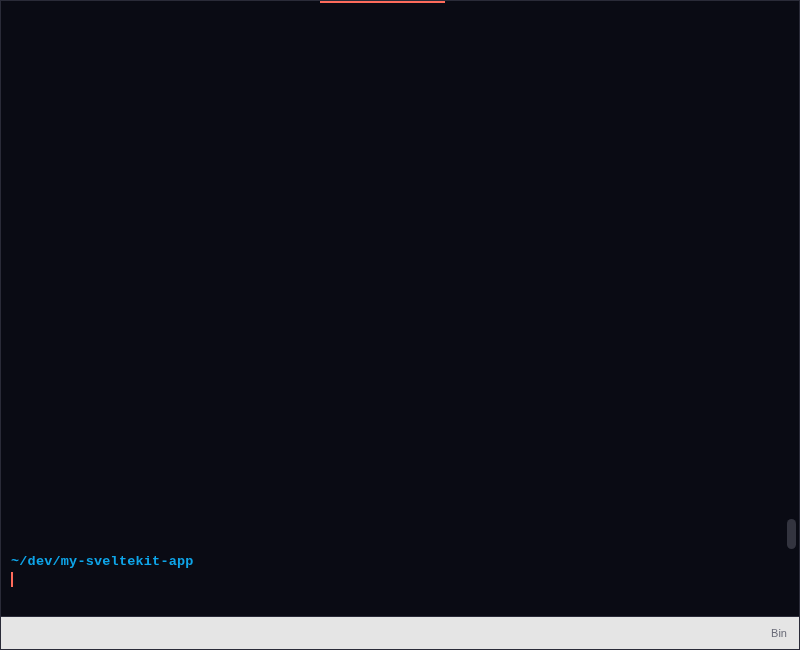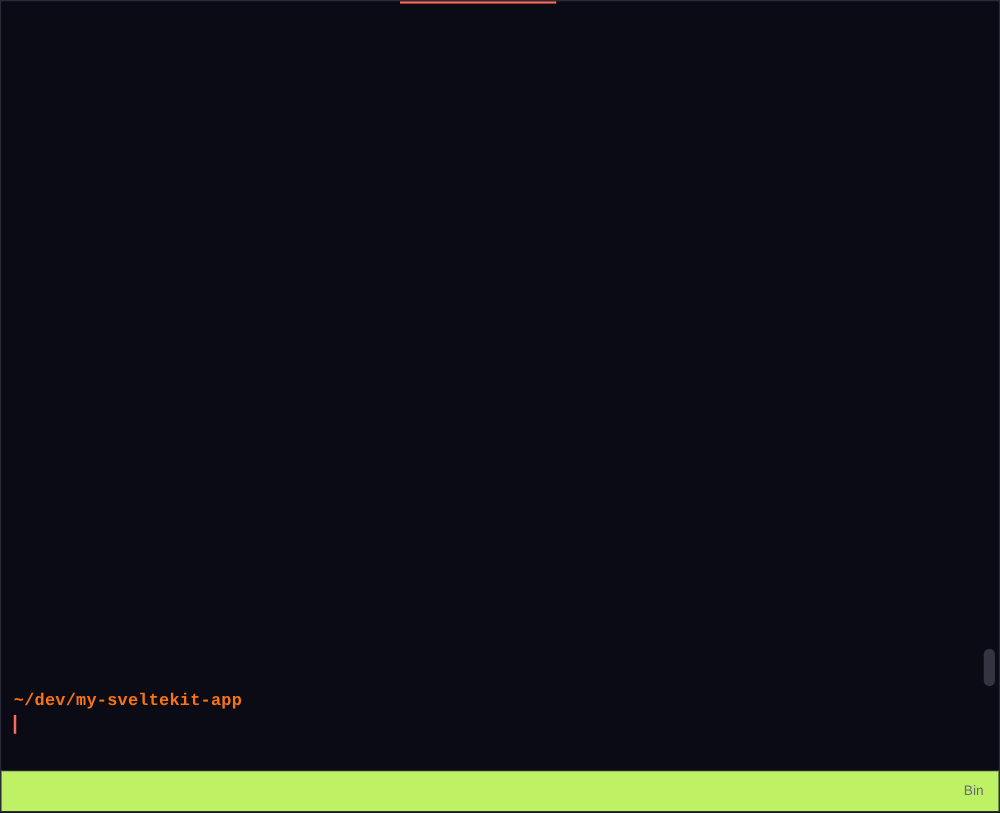--- a/index.html
+++ b/index.html
@@ -33,21 +33,21 @@
       bottom: 28px;
       background: #0a0b14;
     }
     .prompt-block {
       position: absolute;
       bottom: 34px;
       left: 10px;
       right: 10px;
     }
     .cwd-line {
-      color: #f97316;
+      color: #0ea5e9;
       font-weight: 600;
       font-size: 13.5px;
       letter-spacing: 0.2px;
       margin-bottom: 2px;
     }
     .input-line {
       display: flex;
       align-items: center;
       height: 16px;
     }
@@ -74,21 +74,21 @@
       position: absolute;
       bottom: 0;
       left: 0;
       right: 0;
       height: 24px;
       border-top: 1px solid #2a2b38;
       display: flex;
       align-items: center;
       justify-content: flex-end;
       padding: 16px 12px;
-      background: #bef264;
+      background: #e5e5e5;
     }
     .status-text {
       color: #6a6b78;
       font-size: 11px;
       font-family: -apple-system, BlinkMacSystemFont, 'Segoe UI', sans-serif;
     }
     .terminal-input {
       background: transparent;
       border: none;
       outline: none;

